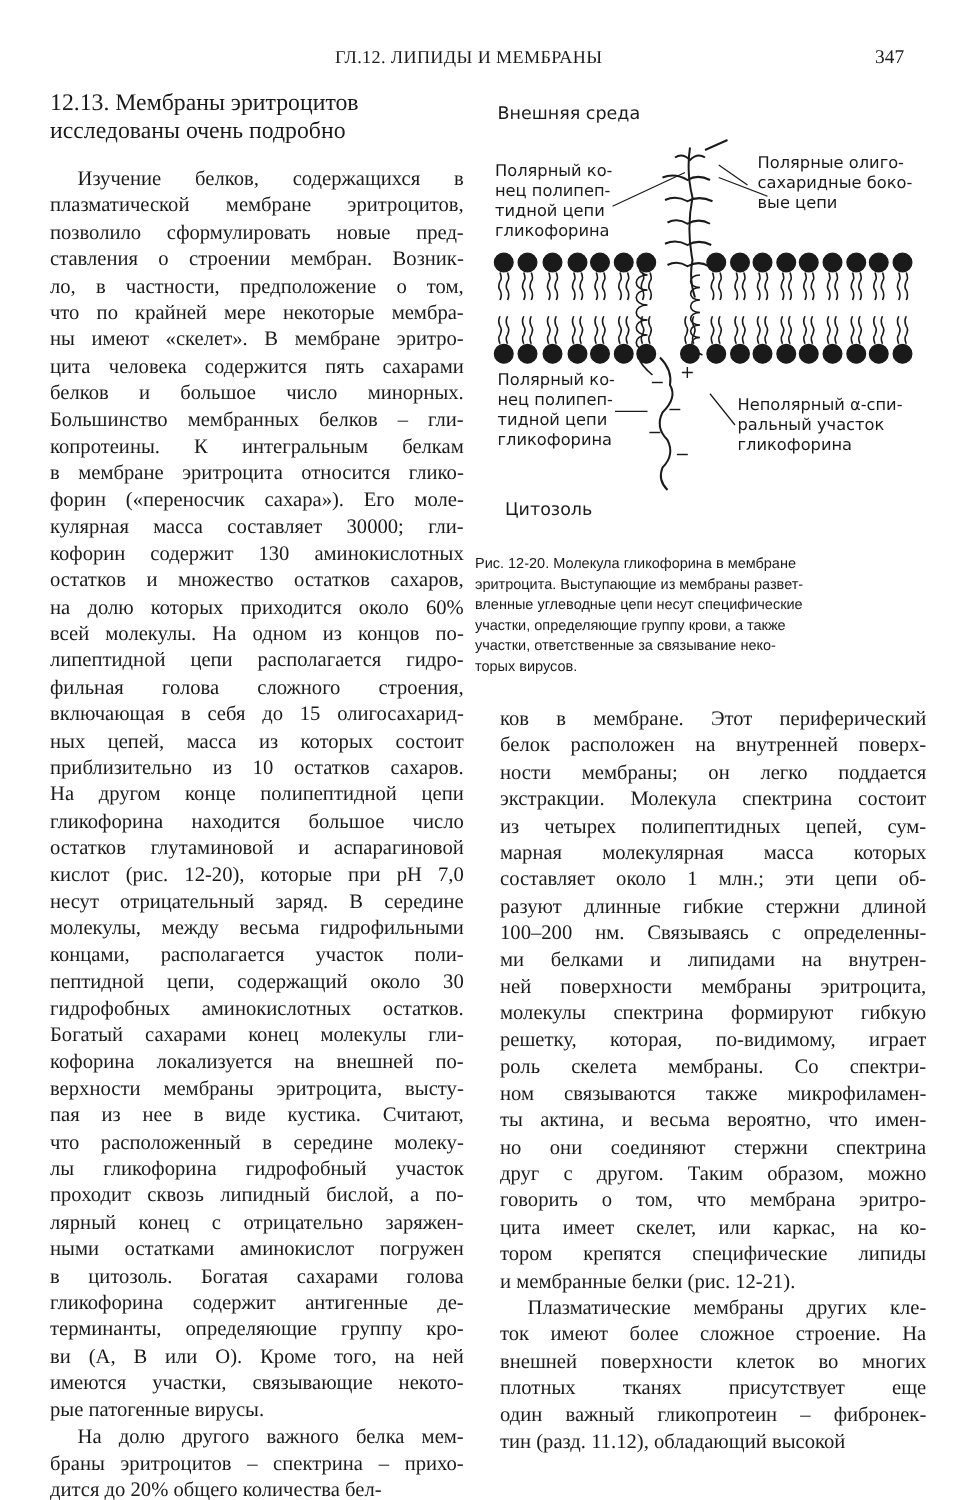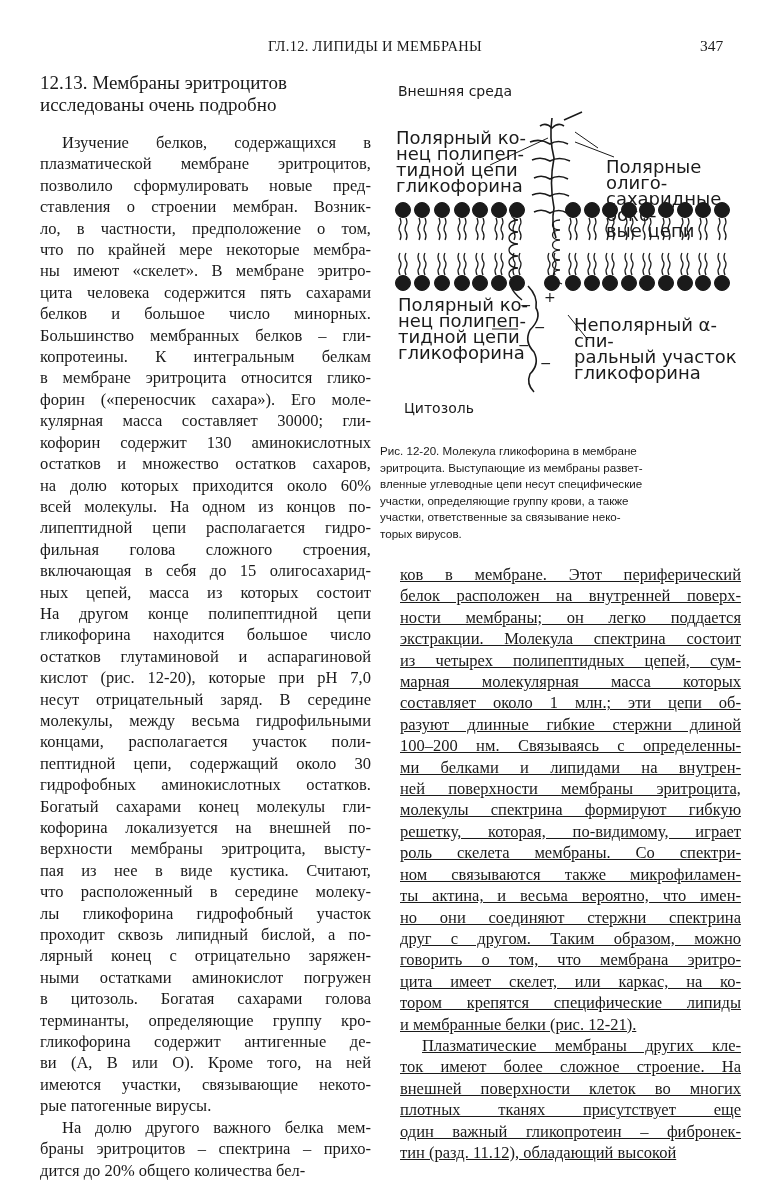--- a/index.html
+++ b/index.html
@@ -4,26 +4,26 @@
 <style>
   html, body { margin: 0; padding: 0; background: #ffffff; }
   body { width: 782px; height: 1200px; position: relative; overflow: hidden;
          font-family: "Liberation Serif", "DejaVu Serif", serif; color: #1a1a1a; }
   .running-head { position: absolute; top: 38px; left: 268px; font-size: 14.5px; letter-spacing: 0.3px; }
   .page-num { position: absolute; top: 37px; left: 700px; font-size: 15.5px; text-align: right; }
   .sec-title { position: absolute; top: 72px; left: 40px; width: 340px; font-weight: normal;
                font-size: 19px; line-height: 22px; }
   .col { position: absolute; font-size: 16.5px; line-height: 21.4px; text-align: justify; }
   .col-left { top: 132px; left: 40px; width: 331px; }
-  .col-right { top: 564px; left: 400px; width: 341px; text-decoration: underline; }
+  .col-right { top: 564px; left: 400px; width: 341px; }
   .line { display: block; white-space: nowrap; text-align-last: justify; }
   .line.last { text-align-last: left; }
   .indent { padding-left: 22px; }
   .fig { position: absolute; top: 70px; left: 392px; width: 360px; height: 380px; text-decoration: underline; }
-  .fig-label { position: absolute; font-size: 18px; line-height: 16px; font-family: "DejaVu Sans", sans-serif; }
+  .fig-label { position: absolute; font-size: 13px; line-height: 16px; font-family: "DejaVu Sans", sans-serif; }
   .caption { position: absolute; top: 443px; left: 380px; width: 340px; font-family: "Liberation Sans", sans-serif;
              font-size: 11.6px; line-height: 16.6px; }
   .caption span { display: block; white-space: nowrap; }
 </style>
 </head>
 <body>
 
 <div class="running-head">ГЛ.12. ЛИПИДЫ И МЕМБРАНЫ</div>
 <div class="page-num">347</div>
 
@@ -48,69 +48,70 @@
     <span class="line">форин («переносчик сахара»). Его моле-</span>
     <span class="line">кулярная масса составляет 30000; гли-</span>
     <span class="line">кофорин содержит 130 аминокислотных</span>
     <span class="line">остатков и множество остатков сахаров,</span>
     <span class="line">на долю которых приходится около 60%</span>
     <span class="line">всей молекулы. На одном из концов по-</span>
     <span class="line">липептидной цепи располагается гидро-</span>
     <span class="line">фильная голова сложного строения,</span>
     <span class="line">включающая в себя до 15 олигосахарид-</span>
     <span class="line">ных цепей, масса из которых состоит</span>
+    <span class="line">приблизительно из 10 остатков сахаров.</span>
     <span class="line">На другом конце полипептидной цепи</span>
     <span class="line">гликофорина находится большое число</span>
     <span class="line">остатков глутаминовой и аспарагиновой</span>
     <span class="line">кислот (рис. 12-20), которые при pH 7,0</span>
     <span class="line">несут отрицательный заряд. В середине</span>
     <span class="line">молекулы, между весьма гидрофильными</span>
     <span class="line">концами, располагается участок поли-</span>
     <span class="line">пептидной цепи, содержащий около 30</span>
     <span class="line">гидрофобных аминокислотных остатков.</span>
     <span class="line">Богатый сахарами конец молекулы гли-</span>
     <span class="line">кофорина локализуется на внешней по-</span>
     <span class="line">верхности мембраны эритроцита, высту-</span>
     <span class="line">пая из нее в виде кустика. Считают,</span>
     <span class="line">что расположенный в середине молеку-</span>
     <span class="line">лы гликофорина гидрофобный участок</span>
     <span class="line">проходит сквозь липидный бислой, а по-</span>
     <span class="line">лярный конец с отрицательно заряжен-</span>
     <span class="line">ными остатками аминокислот погружен</span>
     <span class="line">в цитозоль. Богатая сахарами голова</span>
+    <span class="line">гликофорина содержит антигенные де-</span>
     <span class="line">терминанты, определяющие группу кро-</span>
-    <span class="line">гликофорина содержит антигенные де-</span>
     <span class="line">ви (А, В или О). Кроме того, на ней</span>
     <span class="line">имеются участки, связывающие некото-</span>
     <span class="line last">рые патогенные вирусы.</span>
     <span class="line indent">На долю другого важного белка мем-</span>
     <span class="line">браны эритроцитов – спектрина – прихо-</span>
     <span class="line last">дится до 20% общего количества бел-</span>
   </div>
 
 <div class="fig">
   <div class="fig-label" style="top:13px;left:6px;font-size:14px;">Внешняя среда</div>
   <div class="fig-label" style="top:60px;left:4px;">
     <div>Полярный ко-</div>
     <div>нец полипеп-</div>
     <div>тидной цепи</div>
     <div>гликофорина</div>
   </div>
-  <div class="fig-label" style="top:53px;left:214px;margin-top:36px;">
+  <div class="fig-label" style="top:53px;left:214px;">
     <div>Полярные олиго-</div>
     <div>сахаридные боко-</div>
     <div>вые цепи</div>
   </div>
   <div class="fig-label" style="top:227px;left:6px;">
     <div>Полярный ко-</div>
     <div>нец полипеп-</div>
     <div>тидной цепи</div>
     <div>гликофорина</div>
   </div>
-  <div class="fig-label" style="top:247px;left:182px;">
+  <div class="fig-label" style="top:247px;left:198px;">
     <div>Неполярный α-спи-</div>
     <div>ральный участок</div>
     <div>гликофорина</div>
   </div>
   <div class="fig-label" style="top:330px;left:12px;font-size:14px;">Цитозоль</div>
 
   <svg width="360" height="380" style="position:absolute;top:0;left:0;" viewBox="0 0 360 380">
     <g id="bilayer" fill="#1a1a1a" stroke="#1a1a1a">
         <circle cx="11" cy="140" r="7.5"></circle>
         <path d="M8 148 q2 5 0 7 q-2 5 0 7 q2 4 0 8" fill="none" stroke-width="1.3"></path>

